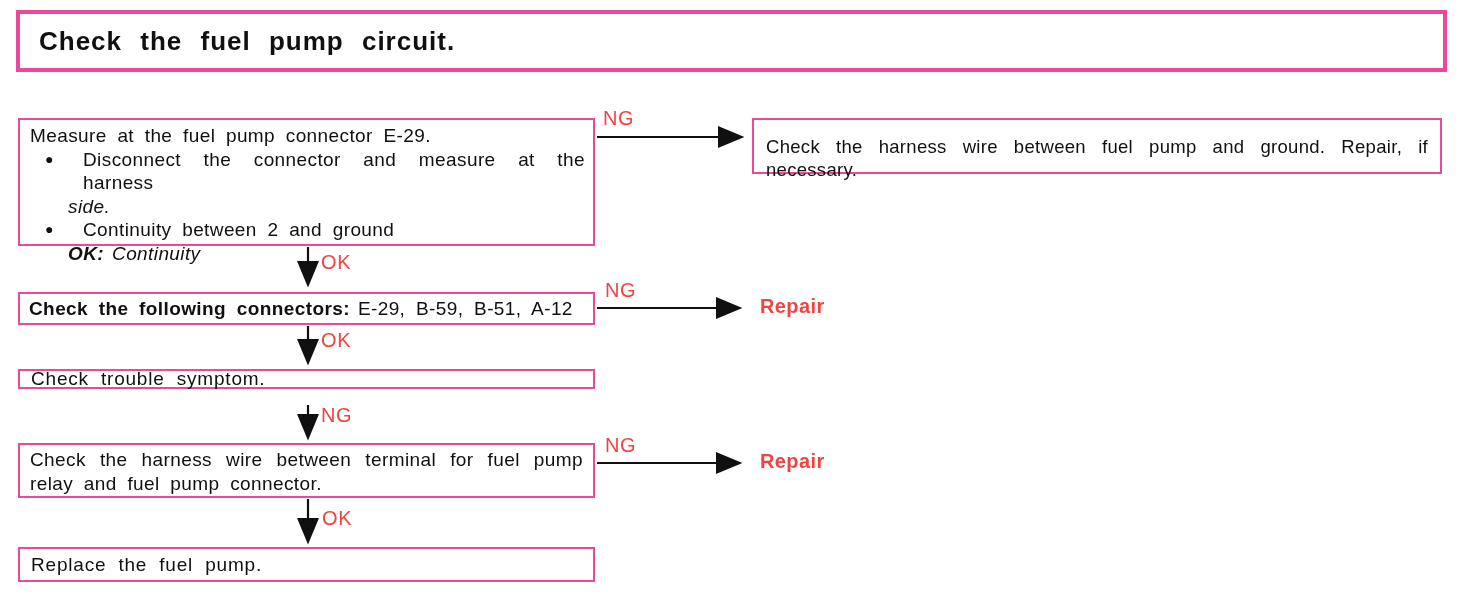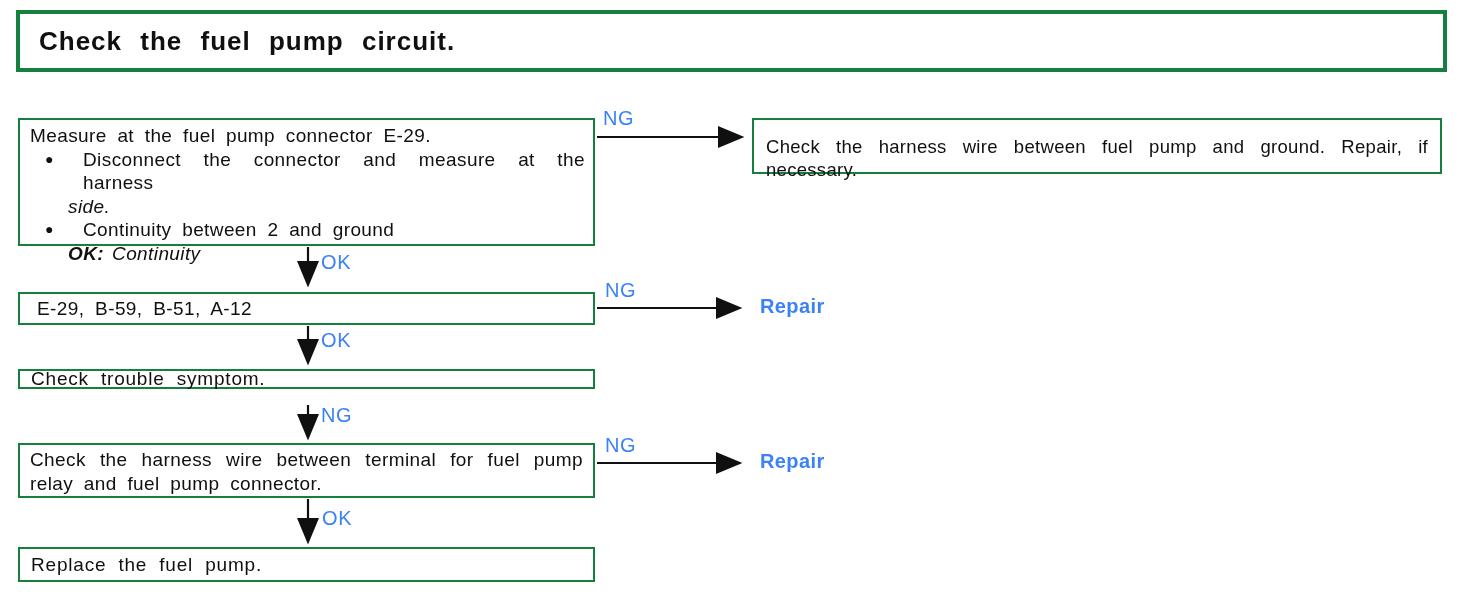--- a/index.html
+++ b/index.html
@@ -8,21 +8,21 @@
     width: 1472px;
     height: 608px;
     background: #ffffff;
     font-family: "Liberation Sans", "DejaVu Sans", sans-serif;
     color: #101010;
     overflow: hidden;
   }
   .box {
     position: absolute;
     box-sizing: border-box;
-    border: 2px solid #15803d;
+    border: 2px solid #ec4899;
     background: #ffffff;
     color: #101010;
   }
   .title-box {
     left: 16px; top: 10px; width: 1431px; height: 62px;
     border-width: 4px;
     display: flex; align-items: center;
     padding-left: 19px;
   }
   .title-text {
@@ -44,21 +44,21 @@
     padding: 16px 12px 0 12px; line-height: 22.5px;
     font-size: 18.5px; letter-spacing: 0.3px; word-spacing: 4px;
   }
   .step2 { left: 18px; top: 292px; width: 577px; height: 33px; display: flex; align-items: center; padding-left: 9px; white-space: nowrap; }
   .step3 { left: 18px; top: 369px; width: 577px; height: 20px; display: flex; align-items: center; padding-left: 11px; letter-spacing: 0.8px; word-spacing: 6px; }
   .step4 { left: 18px; top: 443px; width: 577px; height: 55px; padding: 3px 10px 0 10px; line-height: 23.5px; }
   .step5 { left: 18px; top: 547px; width: 577px; height: 35px; display: flex; align-items: center; padding-left: 11px; letter-spacing: 0.8px; word-spacing: 6px; }
   .lbl {
     position: absolute;
     font-size: 20px; letter-spacing: 0.6px;
-    color: #3b82f6; white-space: nowrap;
+    color: #ef4444; white-space: nowrap;
   }
   .repair { font-weight: bold; letter-spacing: 0.4px; }
   .arrows { position: absolute; left: 0; top: 0; }
   .arrows line { stroke: #101010; stroke-width: 2.2; }
 </style>
 </head>
 <body>
 
 <div class="canvas">
 
@@ -96,20 +96,21 @@
       <span class="b">OK:</span><span class="sp">Continuity</span>
     </div>
   </div>
 
   <div class="box rbox1">
     <div class="jl">Check the harness wire between fuel pump and ground. Repair, if</div>
     <div>necessary.</div>
   </div>
 
   <div class="box step step2">
+    <span class="b">Check the following connectors:</span>
       <span class="sp">E-29, B-59, B-51, A-12</span>
   </div>
 
   <div class="box step step3">
     <span>Check trouble symptom.</span>
   </div>
 
   <div class="box step step5">
     <span>Replace the fuel pump.</span>
   </div>

